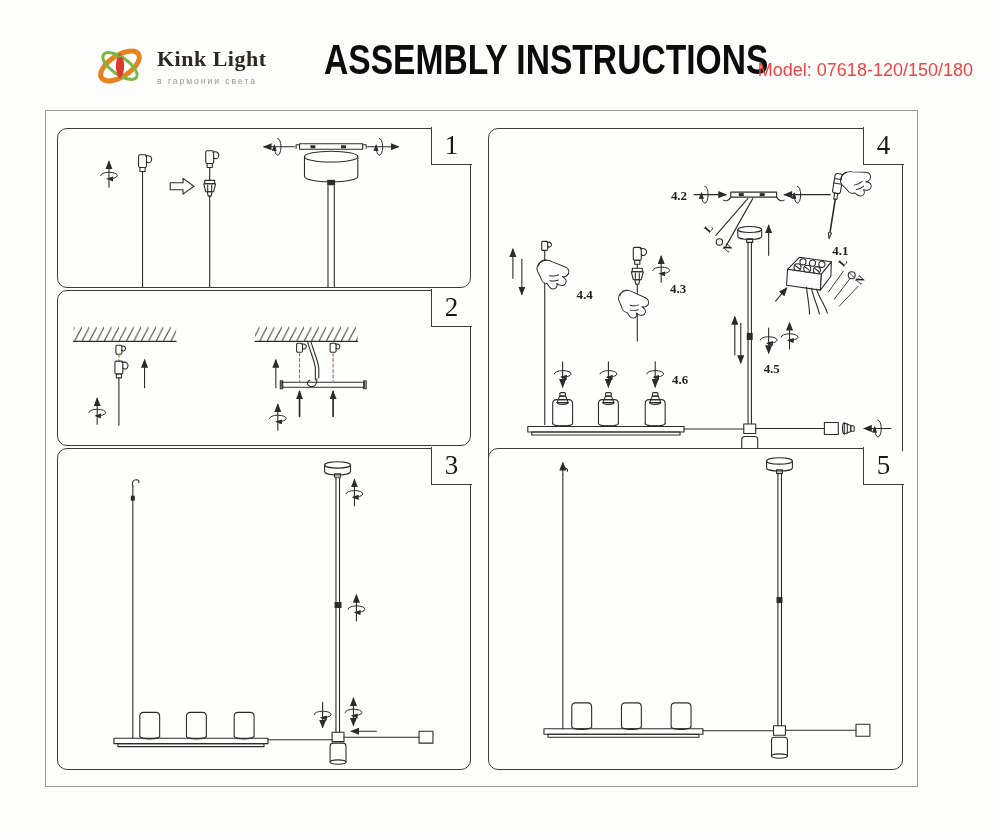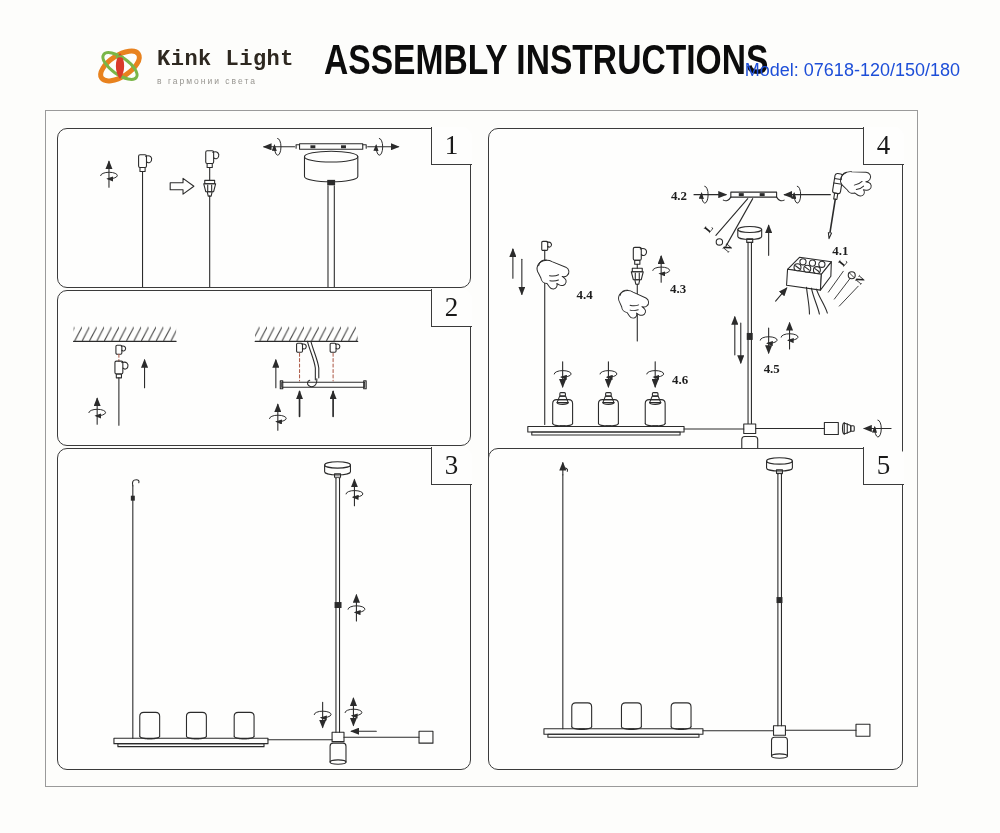--- a/index.html
+++ b/index.html
@@ -1,24 +1,24 @@
 <!DOCTYPE html>
 <html><head>
 <meta charset="utf-8">
 <style>
   *{margin:0;padding:0;box-sizing:border-box}
   html,body{width:1000px;height:833px;background:#fdfdfb;overflow:hidden;
     font-family:"Liberation Sans",sans-serif;color:#1c1c1c;position:relative}
   .hdr-logo{position:absolute;left:92px;top:38px;display:flex;align-items:center;gap:9px}
-  .logo-text .brand{font-family:Liberation Mono, monospace;font-weight:bold;font-size:22px;
+  .logo-text .brand{font-family:Liberation Serif, serif;font-weight:bold;font-size:22px;
     color:#2e2820;letter-spacing:.5px}
   .logo-text .tag{font-size:8.5px;color:#979590;letter-spacing:2px;margin-top:4px}
   .hdr-title{position:absolute;left:280px;top:36px;width:440px;text-align:center;
     font-weight:bold;font-size:42px;transform:scaleX(.8);white-space:nowrap;color:#0c0c0c}
-  .hdr-model{position:absolute;right:40px;top:60px;font-size:18px;color:#1d4ed8}
+  .hdr-model{position:absolute;right:27px;top:60px;font-size:18px;color:#ef4444}
   .frame{position:absolute;left:45px;top:110px;width:873px;height:677px;border:1px solid #9a9a9a}
   .panel{position:absolute;border:1.6px solid #3b3b3b;border-radius:10px;background:#fefefd}
   .panel>svg.draw{position:absolute;left:0;top:0;width:100%;height:100%;display:block}
   .pnum{position:absolute;top:-1.6px;right:-1.6px;width:41px;height:38px;
     border-left:1.6px solid #3b3b3b;border-bottom:1.6px solid #3b3b3b;
     border-top-right-radius:9px;display:flex;align-items:center;justify-content:center;
     font-family:"Liberation Serif",serif;font-size:27px;color:#1a1a1a;background:#fefefd}
   #p1{left:11px;top:17px;width:414px;height:160px}
   #p2{left:11px;top:179px;width:414px;height:156px}
   #p3{left:11px;top:337px;width:414px;height:322px}

